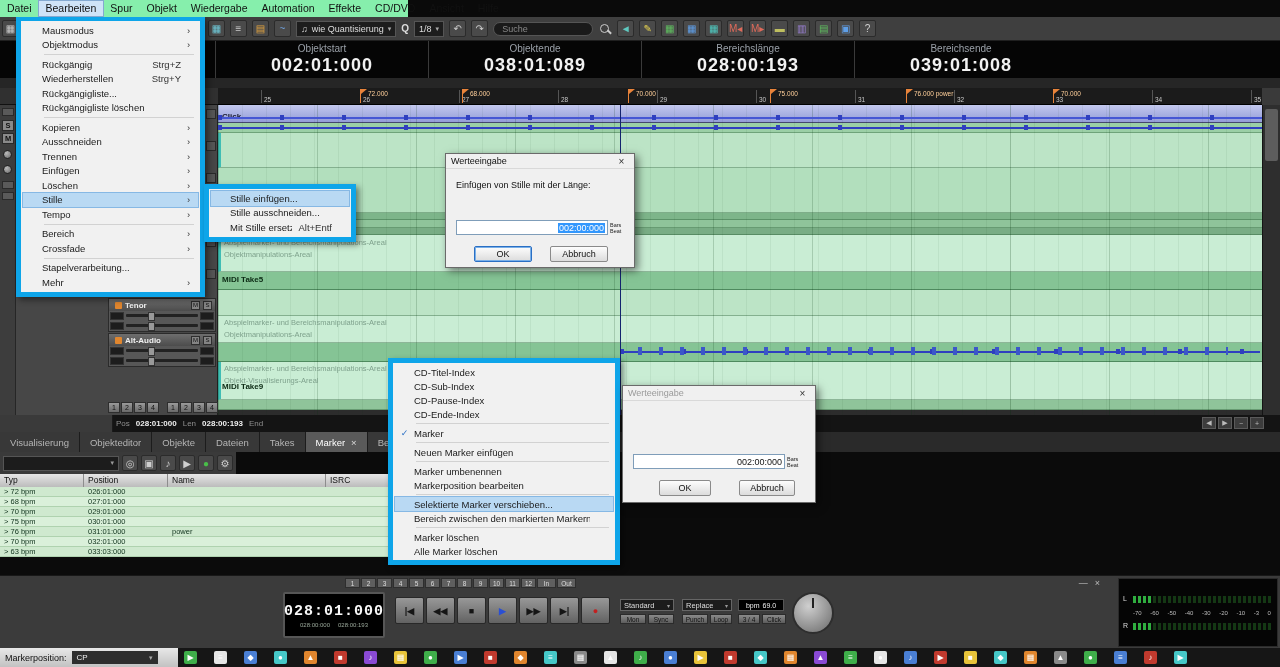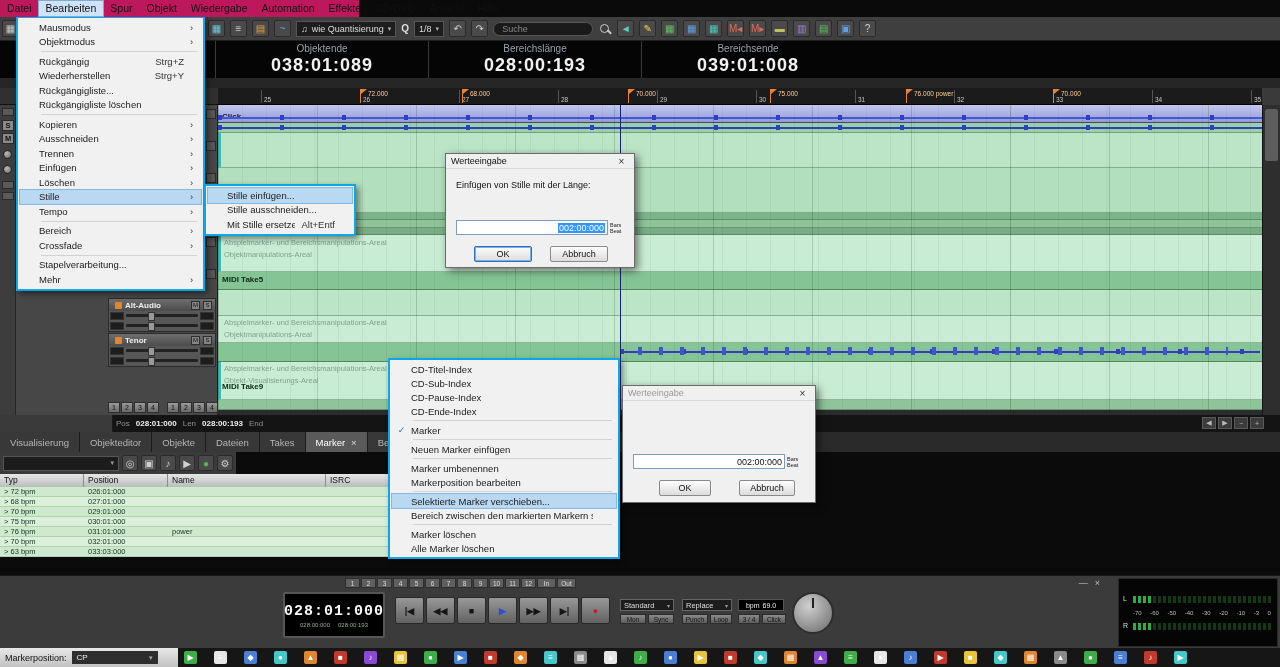--- a/index.html
+++ b/index.html
@@ -1,21 +1,21 @@
 <!DOCTYPE html>
 <html><head>
 <meta charset="utf-8">
 <style>
 *{margin:0;padding:0;box-sizing:border-box}
 body{width:1280px;height:667px;background:#222}
 .app{position:relative;width:1280px;height:667px;background:#3a3a3a;font-family:"Liberation Sans",sans-serif;overflow:hidden}
 
 
 .menubar-black{position:absolute;left:0;top:0;width:100%;height:17px;background:#0a0a0a}
-.menubar{position:absolute;left:0;top:0;width:359px;height:17px;background:#be185d;display:flex;align-items:center;z-index:60;font-size:10.5px;color:#111}
+.menubar{position:absolute;left:0;top:0;width:408px;height:17px;background:#86efac;display:flex;align-items:center;z-index:60;font-size:10.5px;color:#111}
 .menu-item{padding:1px 7px;height:15px;line-height:13px;white-space:nowrap}
 .menu-item.active{background:#cfe3f7;outline:1px solid #84a9d0}
 
 
 .toolbar{position:absolute;left:0;top:17px;width:100%;height:24px;background:#3f3f3f;border-bottom:1px solid #1f1f1f;display:flex;align-items:center;gap:5px;padding-left:208px;z-index:5}
 .ticon{width:17px;height:17px;background:#4a4a4a;border:1px solid #2b2b2b;border-radius:2px;display:flex;align-items:center;justify-content:center;font-size:10px;color:var(--c,#ccc);flex:0 0 auto}
 .far-icon{position:absolute;left:2px;top:3px}
 .tb-dd{height:16px;background:#1d1d1d;border:1px solid #555;color:#ddd;font-size:9px;display:flex;align-items:center;padding:0 4px;gap:4px;flex:0 0 auto}
 .tb-dd::after{content:"▾";font-size:7px;color:#aaa}
 .q{color:#ddd;font-size:10px;font-weight:bold}
@@ -158,21 +158,21 @@
 
 
 .statusbar{position:absolute;left:0;top:648px;width:100%;height:19px;background:#161616;z-index:3}
 .ws{position:absolute;left:0;top:0;width:178px;height:19px;background:linear-gradient(#e8e8e8,#c2c2c2);display:flex;align-items:center;gap:5px;padding:0 5px;font-size:9px;color:#111}
 .ws-dd{width:86px;height:13px;background:#2e2e2e;color:#eee;font-size:8px;display:flex;align-items:center;padding:0 5px}
 .ws-dd::after{content:"▾";margin-left:auto;font-size:7px;color:#aaa}
 .tasks{position:absolute;left:184px;top:3px;display:flex;gap:17px}
 .task-icon{width:13px;height:13px;border-radius:2px;background:var(--c,#666);color:#fff;font-size:8px;display:flex;align-items:center;justify-content:center}
 
 
-.menu{position:absolute;background:#f1f1f1;border:2px solid #0ea5e9;box-shadow:3px 3px 6px rgba(0,0,0,.45);padding:2px;font-size:9.5px;color:#1a1a1a}
+.menu{position:absolute;background:#f1f1f1;border:5px solid #0ea5e9;box-shadow:3px 3px 6px rgba(0,0,0,.45);padding:2px;font-size:9.5px;color:#1a1a1a}
 .edit-menu{left:16px;top:16px;width:189px;z-index:45}
 .stille-menu{left:204px;top:184px;width:152px;z-index:46}
 .marker-menu{left:388px;top:358px;width:232px;z-index:40}
 .mrow2{height:14.5px;display:flex;align-items:center;position:relative;padding-right:2px}
 .marker-menu .mrow2{height:14px}
 .mrow2 .chk{width:19px;text-align:center;color:#2a6fc4;font-size:9px;flex:0 0 auto}
 .mrow2 .chk::before{content:"✓";visibility:hidden}
 .mrow2.checked .chk::before{visibility:visible}
 .mrow2 .lbl{flex:1;white-space:nowrap;overflow:hidden}
 .mrow2 .sc{color:#333;padding:0 6px}
@@ -255,20 +255,24 @@
         <span class="ticon" style="--c: #bfbf5f;">▬</span>
         <span class="ticon" style="--c: #9a7fd4;">▥</span>
         <span class="ticon" style="--c: #5fbf5f;">▤</span>
         <span class="ticon" style="--c: #5f9fe8;">▣</span>
         <span class="ticon" style="--c: #d0d0d0;">?</span>
       </span>
   </div>
 
   <div class="timerow">
 
+  <div class="time-cell">
+      <span class="tl">Objektstart</span>
+      <span class="tv">002:01:000</span>
+    </div>
       <div class="time-cell">
       <span class="tl">Objektende</span>
       <span class="tv">038:01:089</span>
     </div>
       <div class="time-cell">
       <span class="tl">Bereichslänge</span>
       <span class="tv">028:00:193</span>
     </div>
       <div class="time-cell">
       <span class="tl">Bereichsende</span>
@@ -363,40 +367,40 @@
       <span style="top:100px"></span>
       <span style="top:132px"></span>
       <span style="top:164px"></span>
     </div>
     <div class="strips">
 
     <div class="strip">
         <div class="strip-head">
           <span class="snum"></span>
           <span class="sdot"></span>
-          <span class="sname">Alt-Audio</span>
+          <span class="sname">Tenor</span>
           <span class="sbtn">M</span>
           <span class="sbtn">S</span>
         </div>
         <div class="srow">
             <span class="vb"></span>
             <span class="tr"></span>
             <span class="vb"></span>
           </div>
         <div class="srow">
             <span class="vb"></span>
             <span class="tr"></span>
             <span class="vb"></span>
           </div>
       </div>
         <div class="strip">
         <div class="strip-head">
           <span class="snum"></span>
           <span class="sdot"></span>
-          <span class="sname">Tenor</span>
+          <span class="sname">Alt-Audio</span>
           <span class="sbtn">M</span>
           <span class="sbtn">S</span>
         </div>
         <div class="srow">
             <span class="vb"></span>
             <span class="tr"></span>
             <span class="vb"></span>
           </div>
         <div class="srow">
             <span class="vb"></span>

